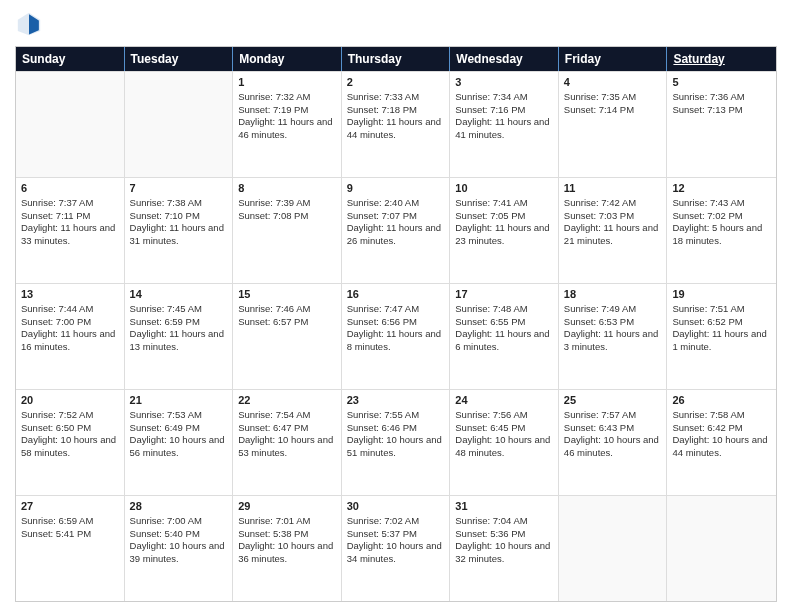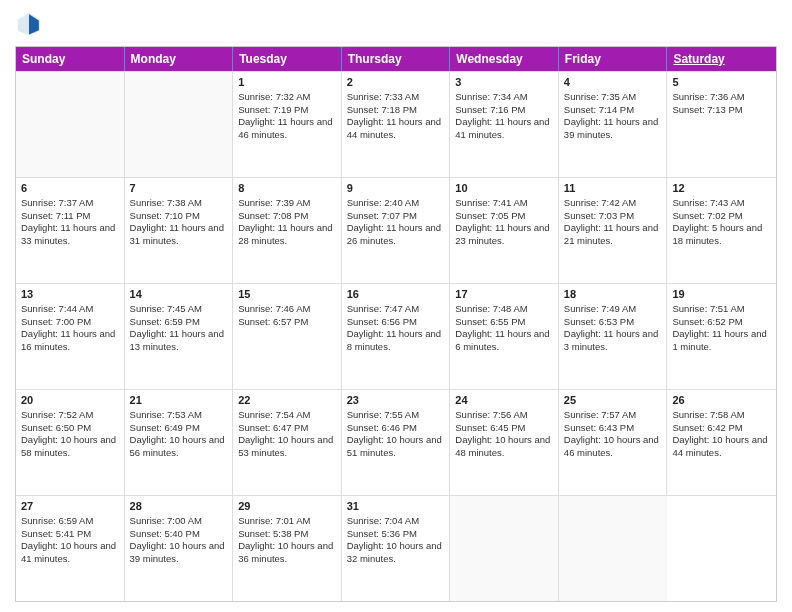--- a/index.html
+++ b/index.html
@@ -55,21 +55,21 @@
     }
     .calendar {
       flex: 1;
       display: flex;
       flex-direction: column;
       border: 1px solid #ccc;
     }
     .cal-header {
       display: grid;
       grid-template-columns: repeat(7, 1fr);
-      background: #a21caf;
+      background: #0f172a;
     }
     .cal-header-cell {
       color: #fff;
       font-size: 12px;
       font-weight: bold;
       padding: 5px 6px;
       text-align: left;
       border-right: 1px solid #5590cc;
     }
     .cal-header-cell:last-child { border-right: none; text-decoration: underline; }
@@ -121,22 +121,22 @@
     </div>
     <div class="title-block">
       <div class="month-title"></div>
       <div class="location"></div>
     </div>
   </div>
 
   <div class="calendar">
     <div class="cal-header" id="cal-header">
         <div class="cal-header-cell">Sunday</div>
+        <div class="cal-header-cell">Tuesday</div>
         <div class="cal-header-cell">Monday</div>
-        <div class="cal-header-cell">Tuesday</div>
         <div class="cal-header-cell">Thursday</div>
         <div class="cal-header-cell">Wednesday</div>
         <div class="cal-header-cell">Friday</div>
         <div class="cal-header-cell">Saturday</div>
       </div>
     <div class="cal-body" id="cal-body">
         <div class="cal-row">
           <div class="cal-cell empty"></div>
           <div class="cal-cell empty"></div>
           <div class="cal-cell">
@@ -154,21 +154,20 @@
           <div class="cal-cell">
             <span class="day-num">3</span>
             <div>Sunrise: 7:34 AM</div>
             <div>Sunset: 7:16 PM</div>
             <div>Daylight: 11 hours and 41 minutes.</div>
           </div>
           <div class="cal-cell">
             <span class="day-num">4</span>
             <div>Sunrise: 7:35 AM</div>
             <div>Sunset: 7:14 PM</div>
-            <div>Daylight: 11 hours and 39 minutes.</div>
           </div>
           <div class="cal-cell">
             <span class="day-num">5</span>
             <div>Sunrise: 7:36 AM</div>
             <div>Sunset: 7:13 PM</div>
           </div>
         </div>
         <div class="cal-row">
           <div class="cal-cell">
             <span class="day-num">6</span>
@@ -179,21 +178,20 @@
           <div class="cal-cell">
             <span class="day-num">7</span>
             <div>Sunrise: 7:38 AM</div>
             <div>Sunset: 7:10 PM</div>
             <div>Daylight: 11 hours and 31 minutes.</div>
           </div>
           <div class="cal-cell">
             <span class="day-num">8</span>
             <div>Sunrise: 7:39 AM</div>
             <div>Sunset: 7:08 PM</div>
-            <div>Daylight: 11 hours and 28 minutes.</div>
           </div>
           <div class="cal-cell">
             <span class="day-num">9</span>
             <div>Sunrise: 2:40 AM</div>
             <div>Sunset: 7:07 PM</div>
             <div>Daylight: 11 hours and 26 minutes.</div>
           </div>
           <div class="cal-cell">
             <span class="day-num">10</span>
             <div>Sunrise: 7:41 AM</div>
@@ -298,33 +296,38 @@
             <div>Sunrise: 7:58 AM</div>
             <div>Sunset: 6:42 PM</div>
             <div>Daylight: 10 hours and 44 minutes.</div>
           </div>
         </div>
         <div class="cal-row">
           <div class="cal-cell">
             <span class="day-num">27</span>
             <div>Sunrise: 6:59 AM</div>
             <div>Sunset: 5:41 PM</div>
-            <div>Daylight: 10 hours and 41 minutes.</div>
           </div>
           <div class="cal-cell">
             <span class="day-num">28</span>
             <div>Sunrise: 7:00 AM</div>
             <div>Sunset: 5:40 PM</div>
             <div>Daylight: 10 hours and 39 minutes.</div>
           </div>
           <div class="cal-cell">
             <span class="day-num">29</span>
             <div>Sunrise: 7:01 AM</div>
             <div>Sunset: 5:38 PM</div>
             <div>Daylight: 10 hours and 36 minutes.</div>
+          </div>
+          <div class="cal-cell">
+            <span class="day-num">30</span>
+            <div>Sunrise: 7:02 AM</div>
+            <div>Sunset: 5:37 PM</div>
+            <div>Daylight: 10 hours and 34 minutes.</div>
           </div>
           <div class="cal-cell">
             <span class="day-num">31</span>
             <div>Sunrise: 7:04 AM</div>
             <div>Sunset: 5:36 PM</div>
             <div>Daylight: 10 hours and 32 minutes.</div>
           </div>
           <div class="cal-cell empty"></div>
           <div class="cal-cell empty"></div>
         </div>

